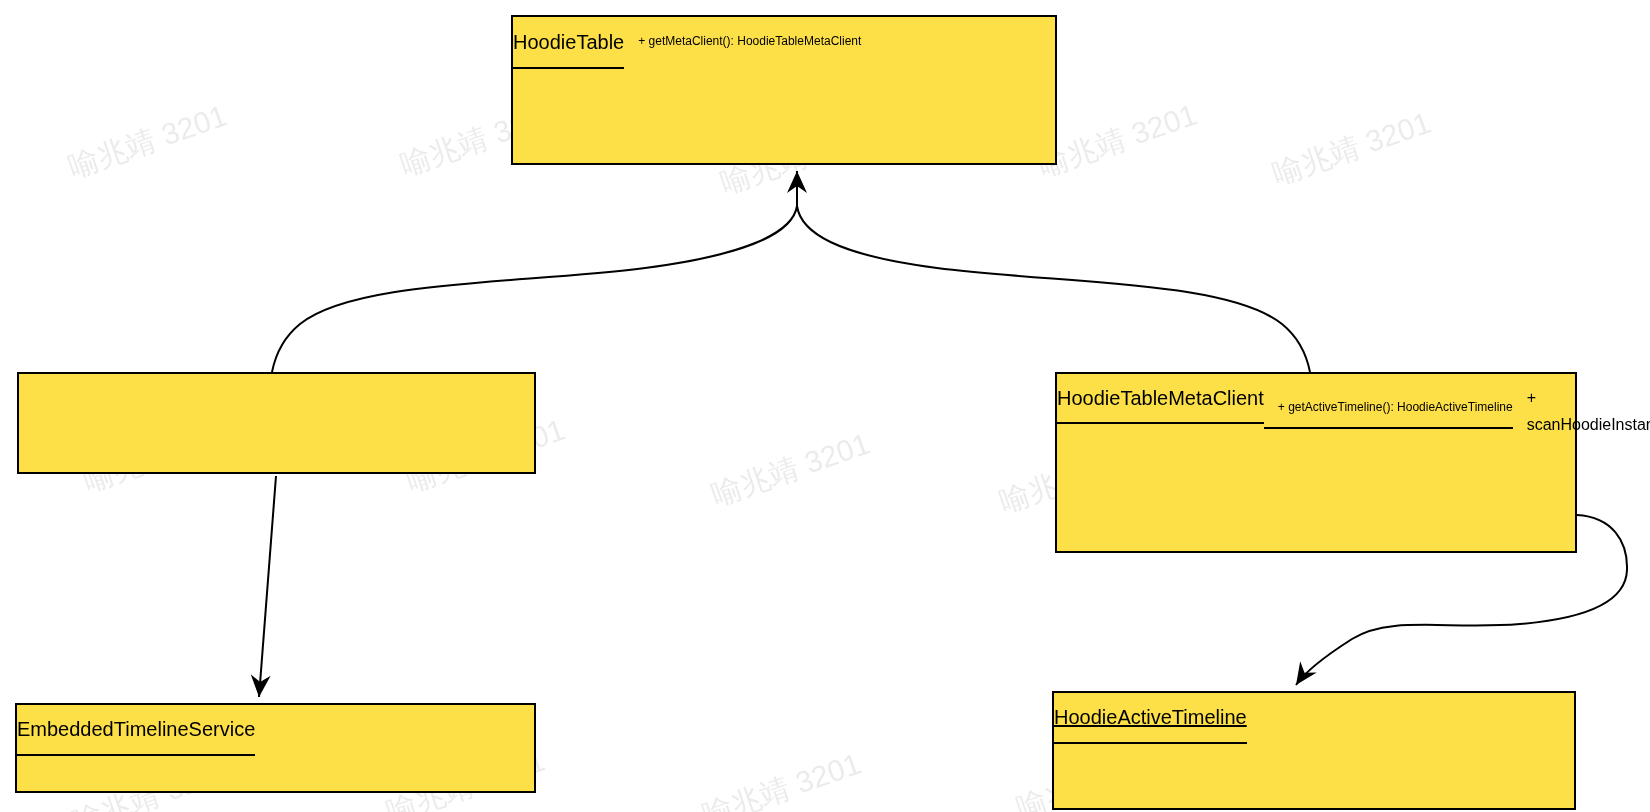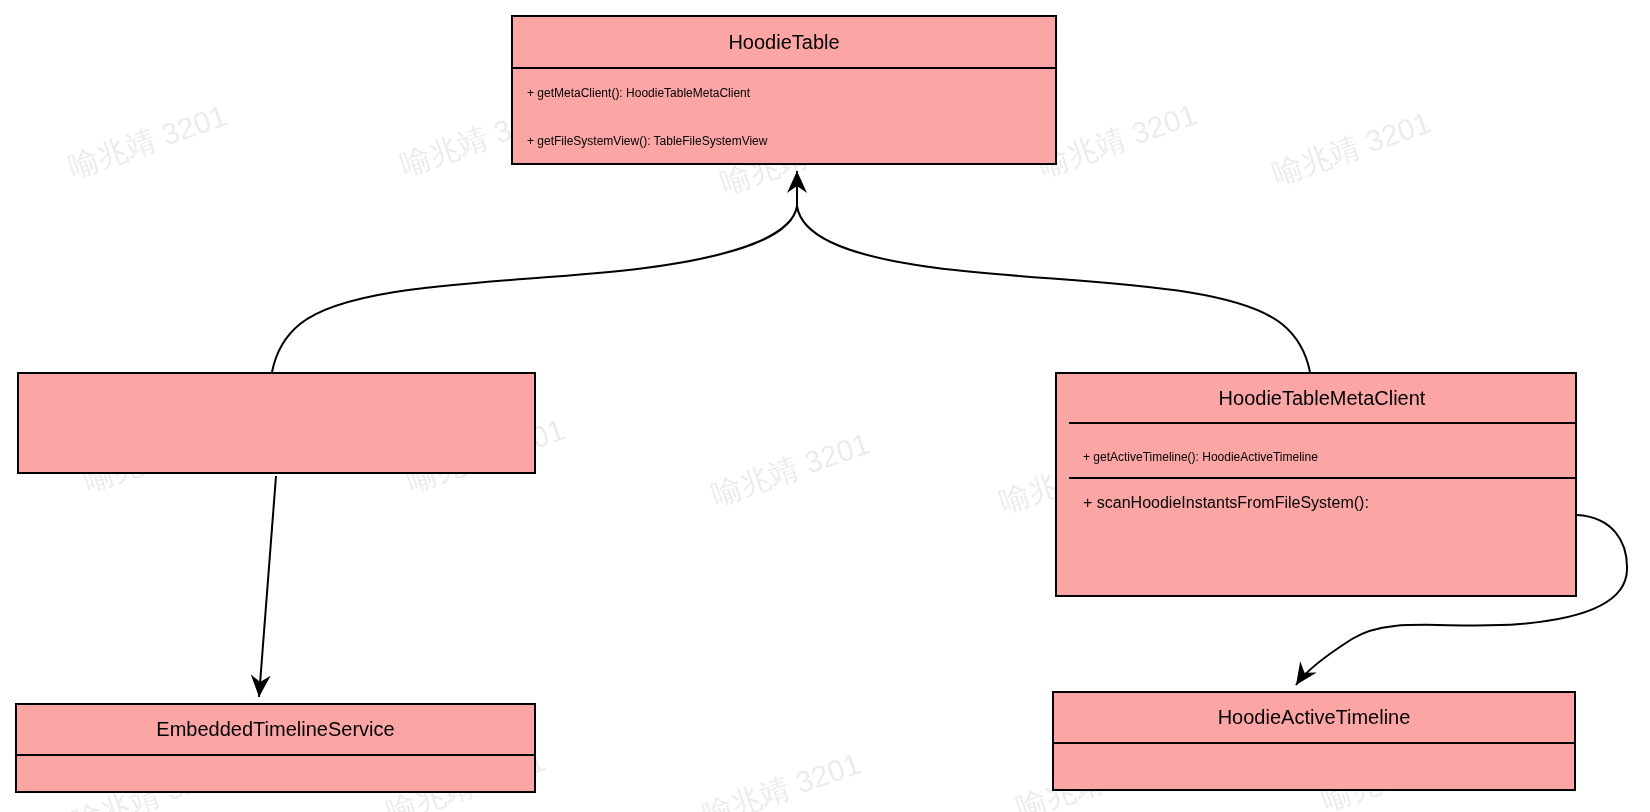--- a/index.html
+++ b/index.html
@@ -16,25 +16,24 @@
     font-size:30px;
     color:rgba(60,60,60,0.10);
     white-space:nowrap;
     transform:translate(-50%,-50%) rotate(-19deg);
     pointer-events:none;
     user-select:none;
   }
   
   .uml-class{
     position:absolute;
-    background:#fca5a5;
+    background:#fde047;
     border:2px solid #000000;
     box-sizing:border-box;
     display:flex;
-    flex-direction:column;
   }
   .uml-title{
     display:flex;align-items:center;justify-content:center;
     font-size:20px;color:#000;
     border-bottom:2px solid #000;
     box-sizing:border-box;
     flex:0 0 auto;
   }
   .uml-section{
     box-sizing:border-box;
@@ -53,26 +52,26 @@
     padding:10px 0 0 14px;
     line-height:27px;
     box-sizing:border-box;
   }
   
   #box-hoodie-table{left:511px;top:15px;width:546px;height:150px;}
   #box-hoodie-table .uml-title{height:52px;}
   #box-hoodie-table .method-row{height:48px;}
   #box-tfsv{left:17px;top:372px;width:519px;height:102px;}
   #box-tfsv .uml-title{height:51px;}
-  #box-htmc{left:1055px;top:372px;width:522px;height:225px;padding-left:12px;}
+  #box-htmc{left:1055px;top:372px;width:522px;height:181px;}
   #box-htmc .uml-title{height:50px;}
   #box-htmc .m1{height:55px;flex:0 0 auto;}
   #box-ets{left:15px;top:703px;width:521px;height:90px;}
   #box-ets .uml-title{height:51px;}
-  #box-hat{left:1052px;top:691px;width:524px;height:100px;}
+  #box-hat{left:1052px;top:691px;width:524px;height:119px;text-decoration:underline;}
   #box-hat .uml-title{height:51px;}
   
   #edges{position:absolute;left:0;top:0;width:1650px;height:812px;pointer-events:none;}
   #edges path{stroke:#000;stroke-width:2;fill:none;}
 </style>
 </head>
 <body>
 
 <div id="canvas">
 
@@ -104,21 +103,20 @@
     <path d="M 1310 372 C 1306 352, 1298 337, 1282 324 C 1227 280, 1062 284, 937 268 C 837 255, 801 233, 797 206"></path>
     <path d="M 797 210 L 797 171" marker-end="url(#arr)"></path>
     <path d="M 276 476 L 259 697" marker-end="url(#arr)"></path>
     <path d="M 1577 515 C 1612 517, 1628 541, 1627 570 C 1626 600, 1592 618, 1520 624 C 1448 630, 1390 615, 1352 639 C 1330 653, 1307 669, 1296 685" marker-end="url(#arr)"></path>
   </svg>
 
   <div class="uml-class" id="box-hoodie-table">
     <div class="uml-title">HoodieTable</div>
     <div class="uml-section">
       <div class="method-row">+ getMetaClient(): HoodieTableMetaClient</div>
-      <div class="method-row">+ getFileSystemView(): TableFileSystemView</div>
     </div>
   </div>
 
   <div class="uml-class" id="box-tfsv">
     <div class="uml-section"></div>
   </div>
 
   <div class="uml-class" id="box-htmc">
     <div class="uml-title">HoodieTableMetaClient</div>
     <div class="uml-section bordered m1">

